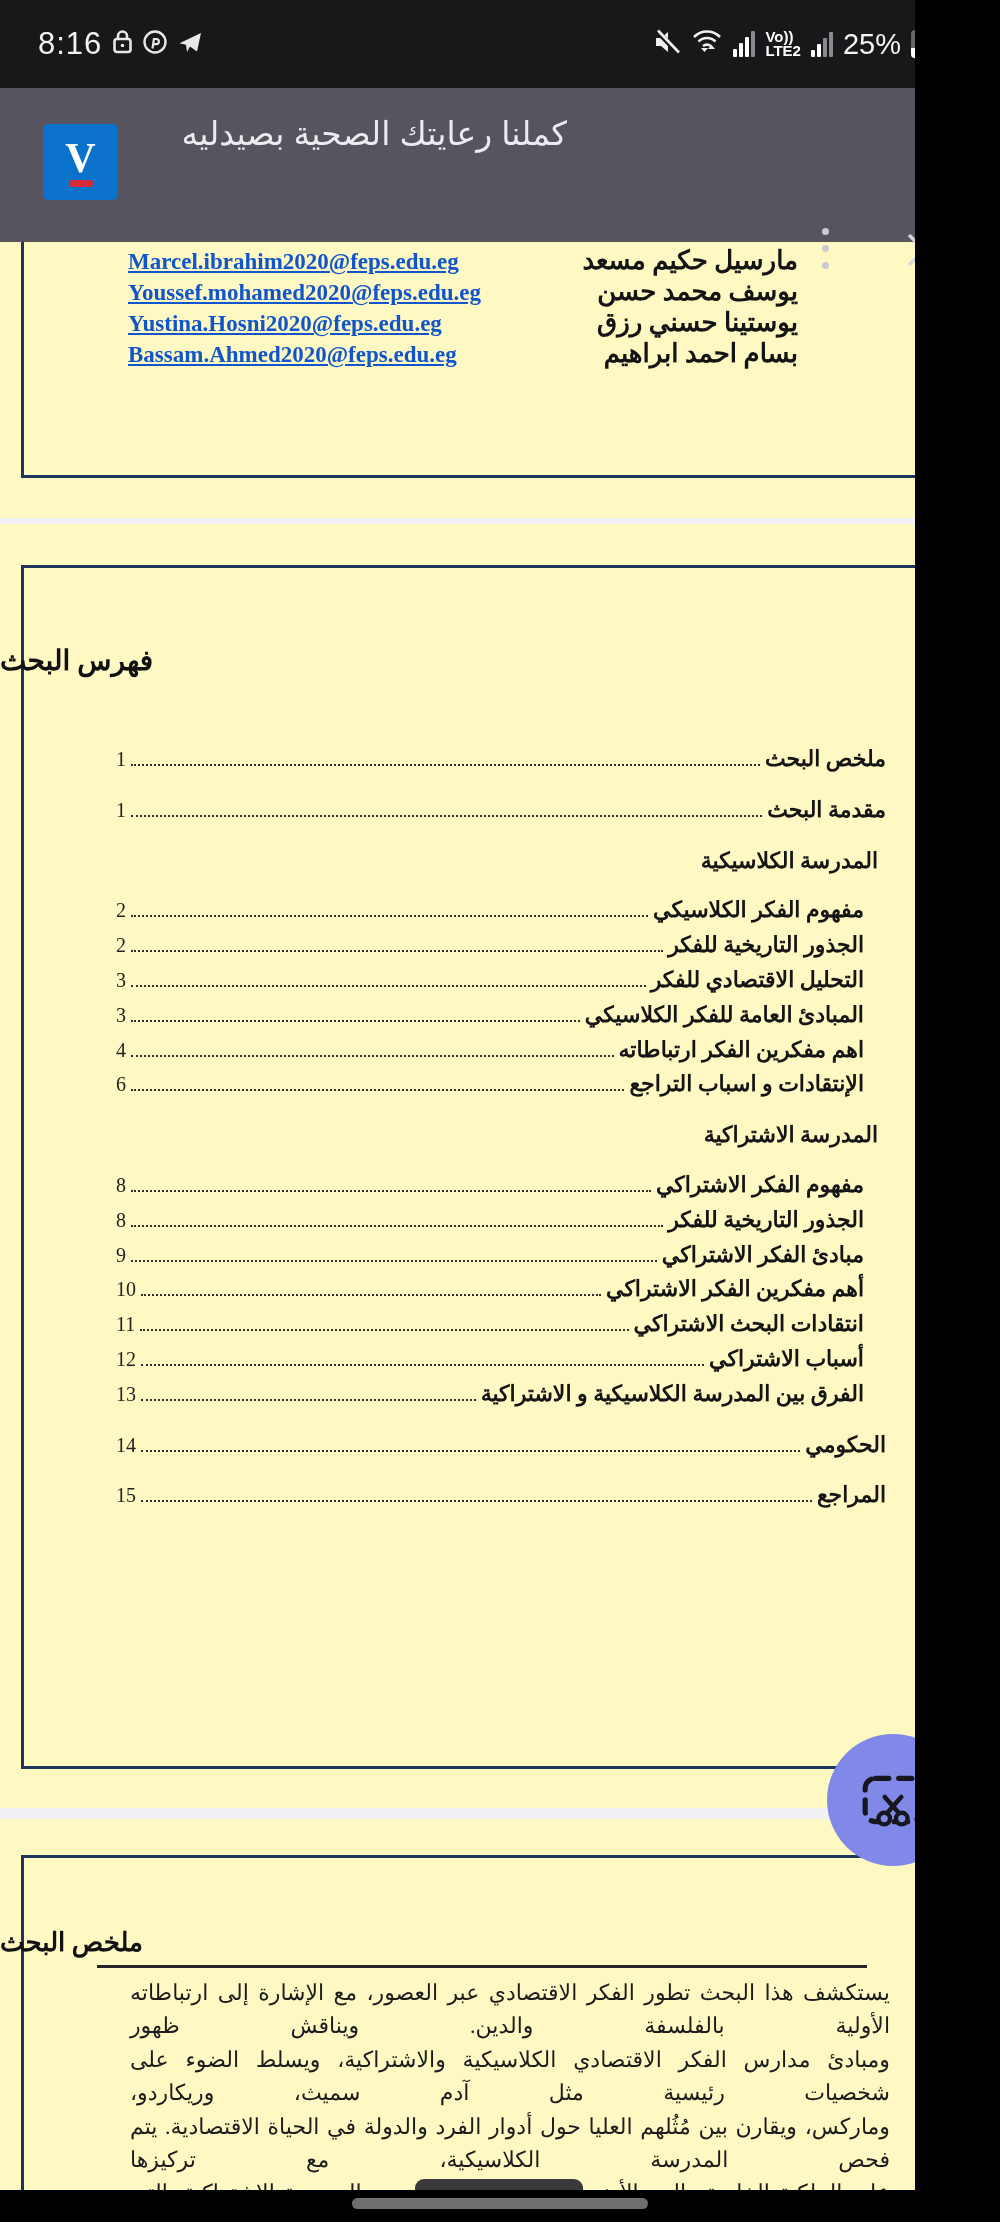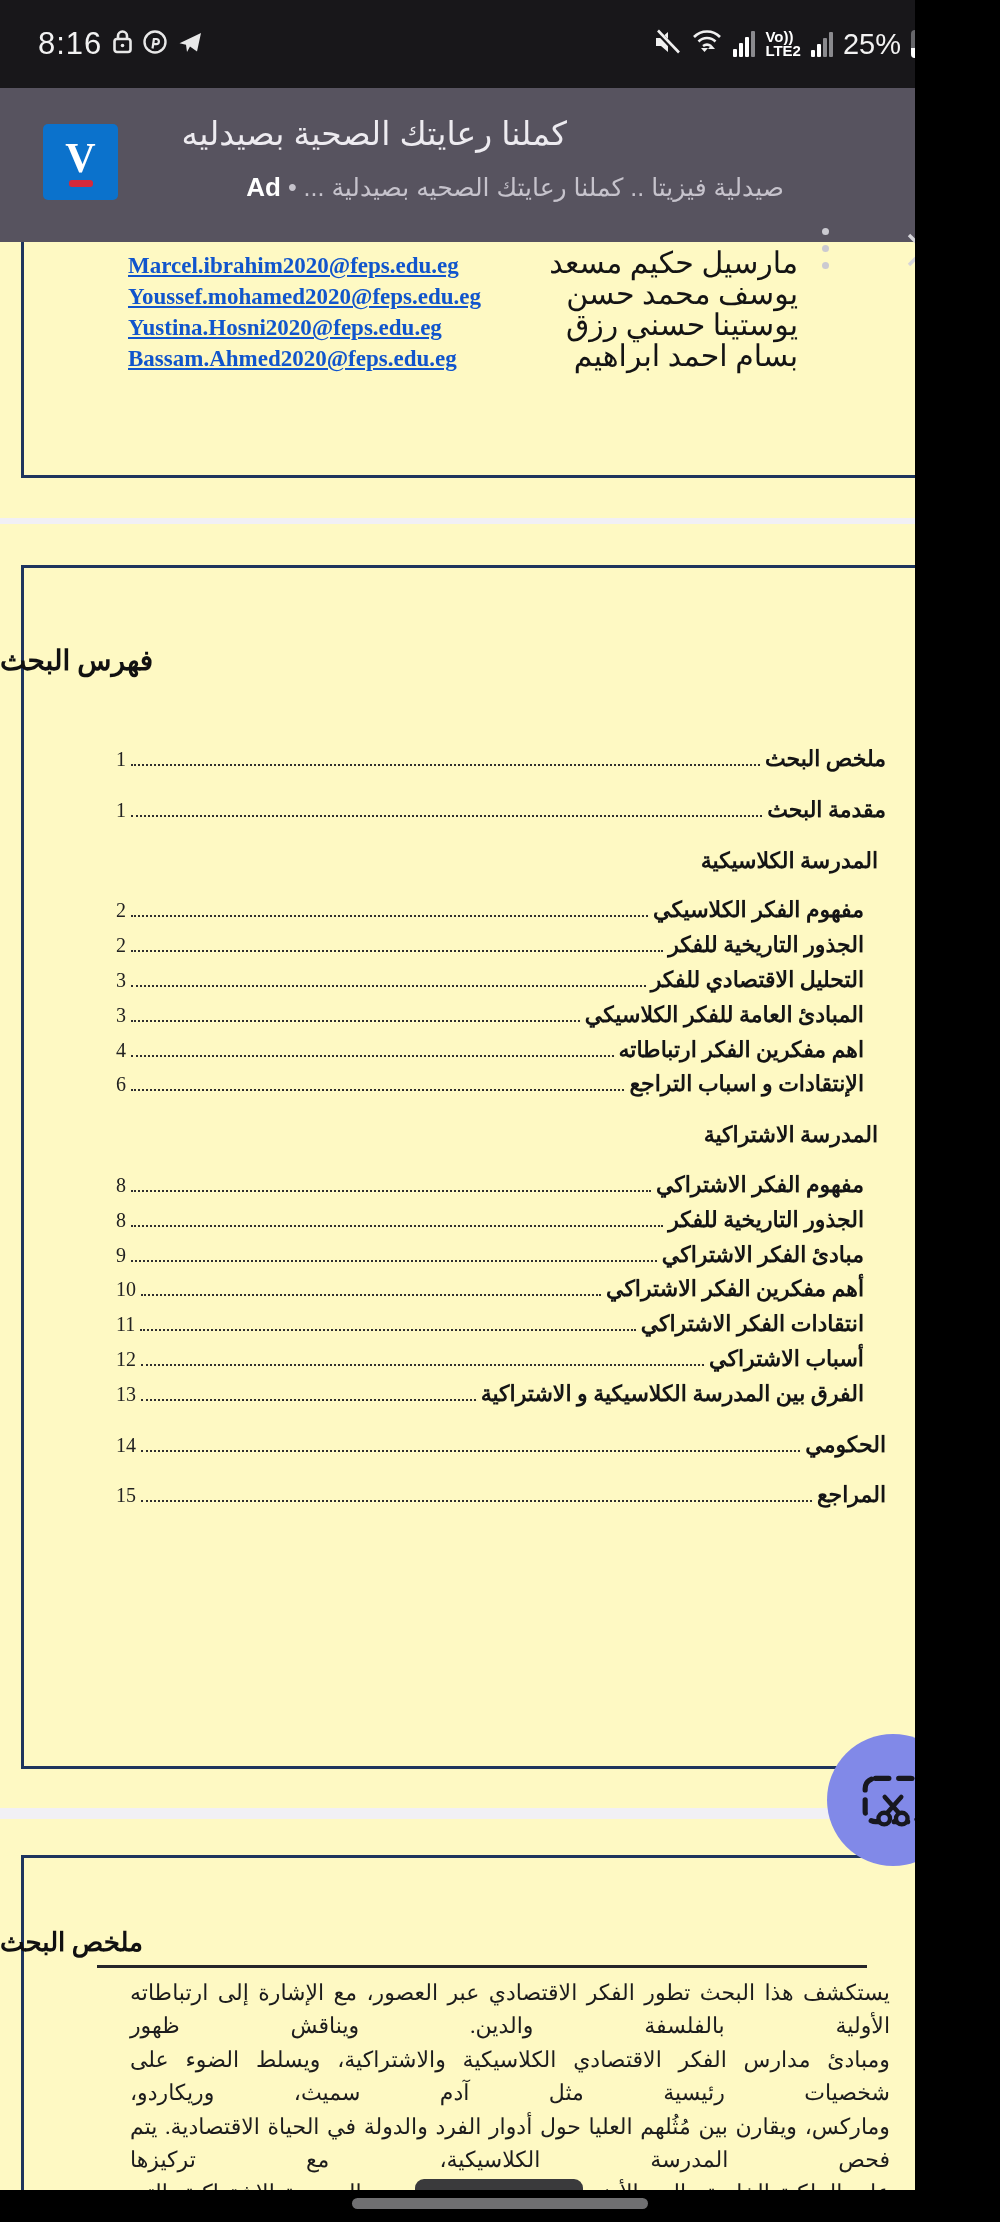--- a/index.html
+++ b/index.html
@@ -42,21 +42,21 @@
   .page2{top:524px;height:1284px;}
   .page2 .pborder{left:21px;top:41px;width:928px;height:1198px;}
   .page3{top:1819px;height:371px;}
   .page3 .pborder{left:21px;top:36px;width:928px;height:400px;}
 
   
   .members{position:absolute;left:128px;top:3px;width:670px;direction:ltr;}
   .member-row{display:flex;justify-content:space-between;align-items:baseline;height:31px;}
   .member-email{font-family:"Liberation Serif",serif;font-weight:700;font-size:23px;
     color:var(--link-blue,#1155cc);text-decoration:underline;cursor:pointer;}
-  .member-name{font-family:"Liberation Serif",serif;font-weight:400;font-size:30px;color:#141414;direction:rtl;}
+  .member-name{font-family:"Liberation Serif",serif;font-weight:700;font-size:26px;color:#141414;direction:rtl;}
 
   
   .doc-heading{position:absolute;width:100%;text-align:left;font-family:"Liberation Serif",serif;
     font-weight:700;color:#111;}
   .page2 .doc-heading{top:120px;font-size:28px;}
   .toc{position:absolute;left:116px;top:218px;width:770px;direction:rtl;}
   .toc-row{display:flex;align-items:baseline;line-height:33.8px;min-height:33.8px;}
   .toc-row.spaced{margin-top:16px;}
   .toc-label{font-family:"Liberation Serif",serif;font-weight:700;font-size:22px;color:#151515;white-space:nowrap;}
   .toc-dots{flex:1;border-bottom:2.5px dotted #2e2e2e;margin:0 5px 8px 5px;min-width:0;}
@@ -153,25 +153,20 @@
         </span>
     </div>
   </div>
 
   <div class="adbar">
     <div class="ad-logo">
       <span class="v">V</span>
       <span class="dash"></span>
     </div>
     <div class="ad-title" dir="rtl" lang="ar">كملنا رعايتك الصحية بصيدليه</div>
-    <div class="ad-sub" dir="rtl" lang="ar">
-      <span>صيدلية فيزيتا .. كملنا رعايتك الصحيه بصيدلية ...</span>
-      <span>•</span>
-      <span class="adlabel">Ad</span>
-    </div>
     <div class="kebab">
         <i></i>
         <i></i>
         <i></i>
       </div>
     <div class="ad-close">
       <svg width="46" height="46" viewBox="0 0 46 46">
           <line x1="8" y1="8" x2="38" y2="38" stroke="#d6d5da" stroke-width="3.4"></line>
           <line x1="38" y1="8" x2="8" y2="38" stroke="#d6d5da" stroke-width="3.4"></line>
         </svg>
@@ -283,21 +278,21 @@
     <span class="toc-num">9</span>
   </div>
 
   <div class="toc-row lvl2">
     <span class="toc-label" lang="ar">أهم مفكرين الفكر الاشتراكي</span>
     <span class="toc-dots"></span>
     <span class="toc-num">10</span>
   </div>
 
   <div class="toc-row lvl2">
-    <span class="toc-label" lang="ar">انتقادات الفكر الاشتراكي</span>
+    <span class="toc-label" lang="ar">انتقادات البحث الاشتراكي</span>
     <span class="toc-dots"></span>
     <span class="toc-num">11</span>
   </div>
 
   <div class="toc-row lvl2">
     <span class="toc-label" lang="ar">أسباب الاشتراكي</span>
     <span class="toc-dots"></span>
     <span class="toc-num">12</span>
   </div>
 

